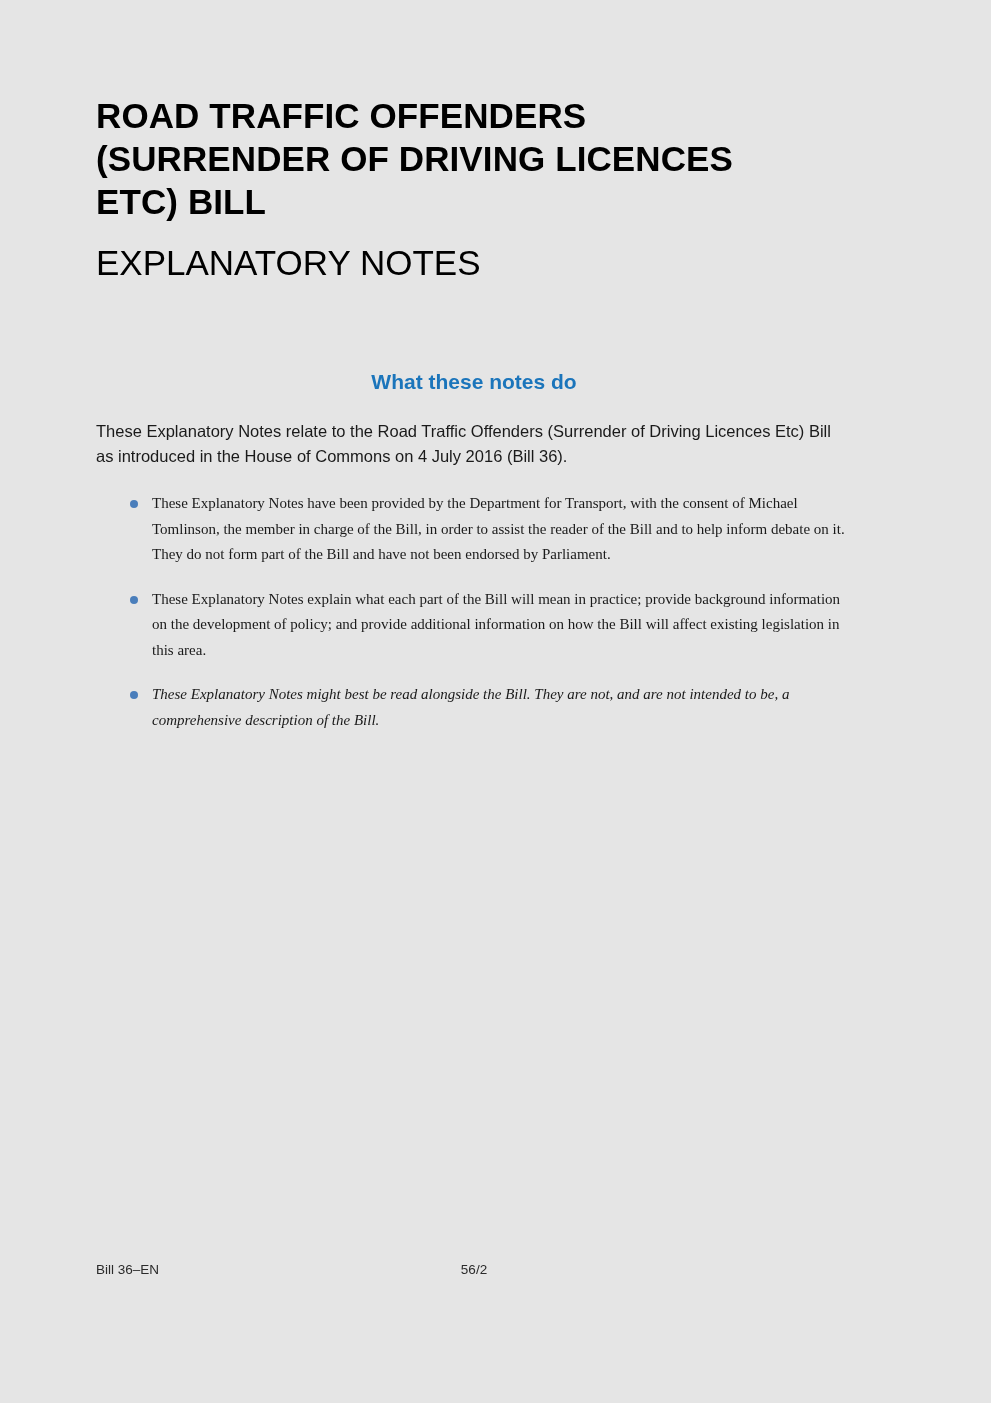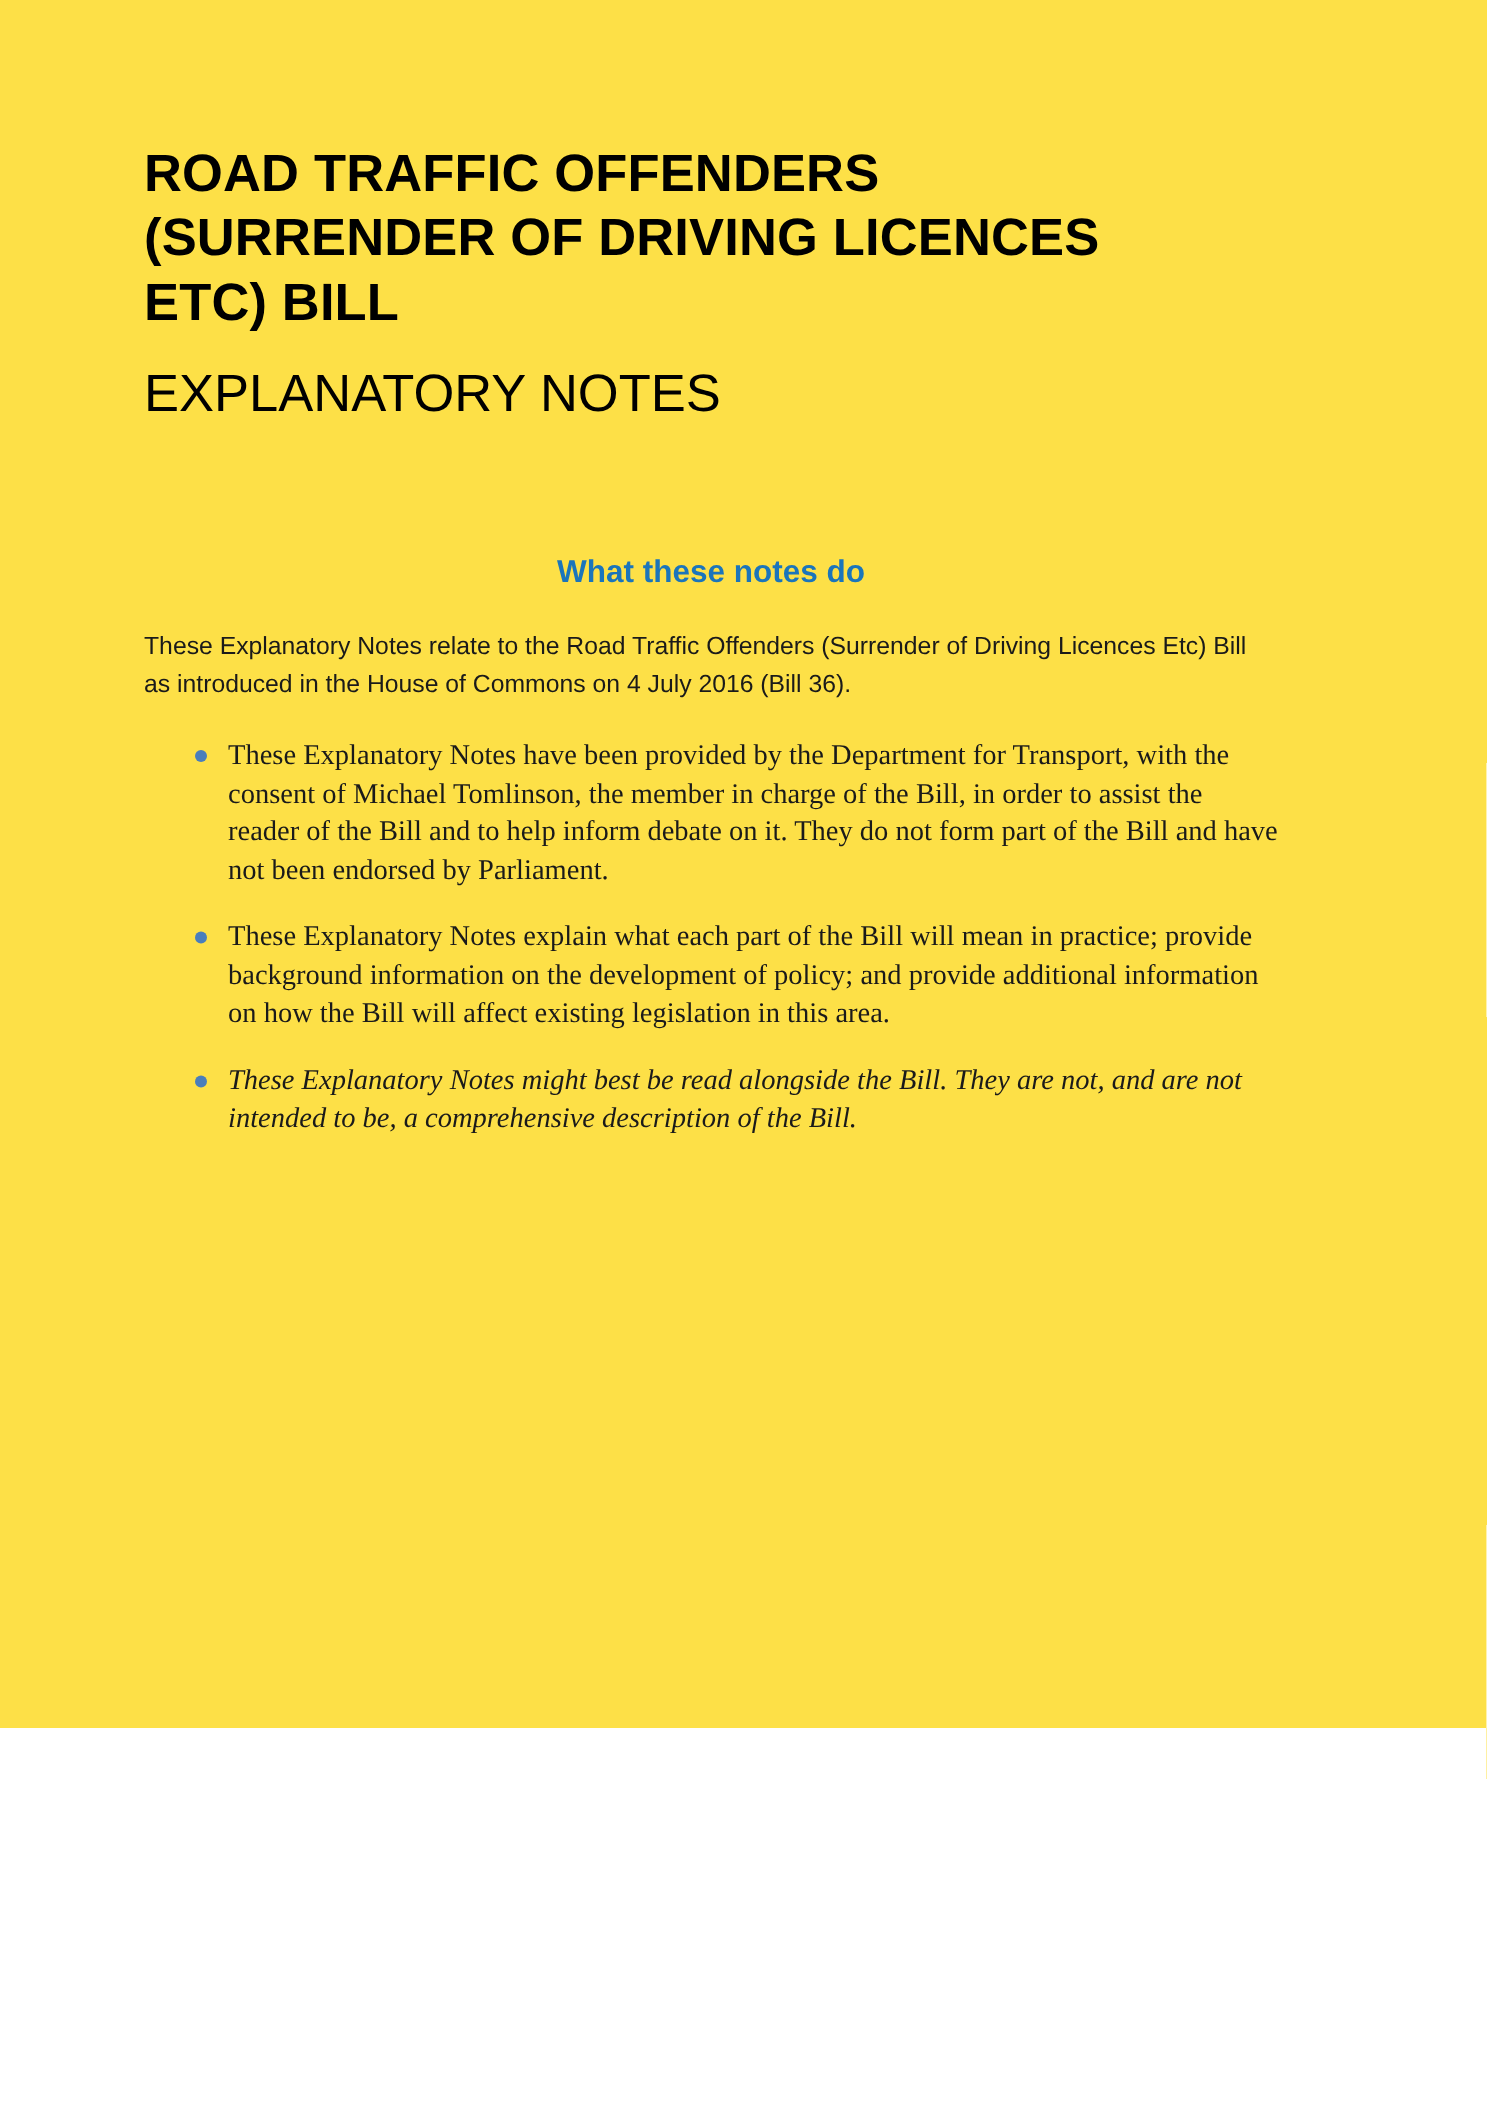--- a/index.html
+++ b/index.html
@@ -4,22 +4,22 @@
 <style>
   html, body {
     margin: 0;
     padding: 0;
     background: #ffffff;
   }
 
   .page {
     position: relative;
     width: 991px;
-    height: 1152px;
-    background: #fde047;
+    height: 1403px;
+    background: #e5e5e5;
     overflow: hidden;
     box-sizing: border-box;
   }
 
   .content {
     position: absolute;
     left: 96px;
     top: 0;
     width: 756px;
   }
@@ -76,21 +76,21 @@
     list-style: none;
     margin: 0;
     padding: 22px 0 0 0;
   }
 
   .bullet-item {
     position: relative;
     padding-left: 56px;
     margin-bottom: 19px;
     font-family: "Liberation Serif", serif;
-    font-size: 19px;
+    font-size: 15px;
     line-height: 25.5px;
     color: #1a1a1a;
     max-width: 756px;
   }
 
   .bullet-item:last-child {
     margin-bottom: 16px;
     font-style: italic;
   }
 

